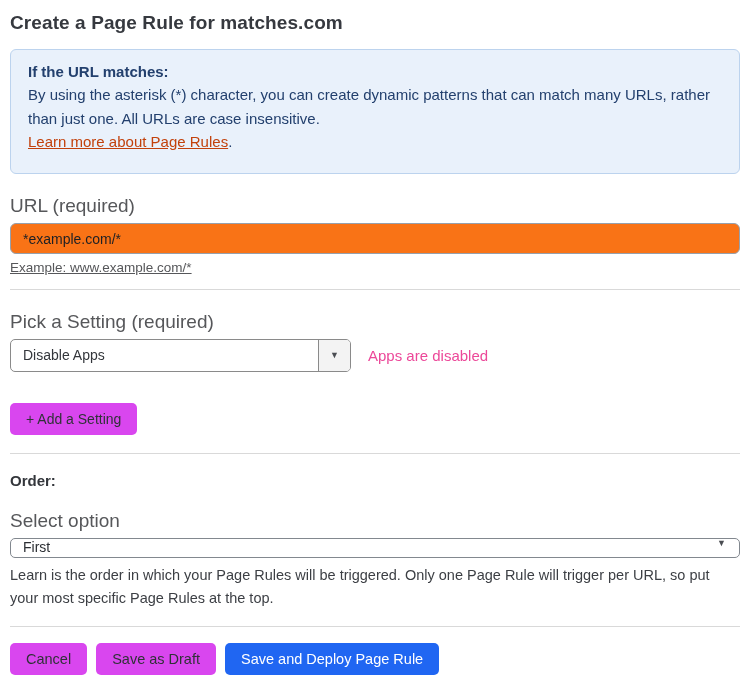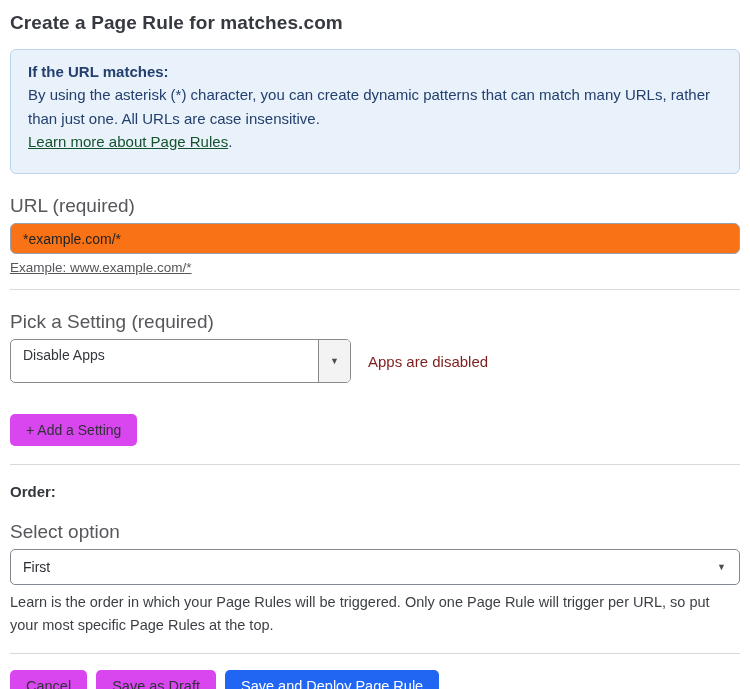--- a/index.html
+++ b/index.html
@@ -25,21 +25,21 @@
     background: #e9f1fb;
     border: 1px solid #bcd3ee;
     border-radius: 6px;
     padding: 10px 17px 20px 17px;
     font-size: 15px;
     line-height: 1.55;
     color: #23406e;
   }
   .info-box .info-heading { font-weight: bold; }
   .info-box .info-link {
-    color: #14532d;
+    color: #c2410c;
     text-decoration: underline;
     cursor: pointer;
   }
   .info-box .info-link-suffix { color: #23406e; }
 
   .field-label {
     font-size: 19px;
     color: #56575a;
     margin-top: 21px;
     margin-bottom: 6px;
@@ -83,21 +83,21 @@
 
   .setting-row {
     display: flex;
     align-items: center;
     gap: 17px;
   }
 
   .split-select {
     display: flex;
     width: 341px;
-    height: 44px;
+    height: 33px;
     background: #ffffff;
     border: 1px solid #8a8a8a;
     border-radius: 5px;
     cursor: pointer;
     overflow: hidden;
   }
   .split-select .select-value {
     flex: 1;
     font-size: 14px;
     color: #33363b;
@@ -112,42 +112,42 @@
     display: flex;
     align-items: center;
     justify-content: center;
   }
   .caret {
     font-size: 9px;
     color: #4a4d52;
     line-height: 1;
   }
 
-  .status-text { font-size: 15px; color: #7f1d1d; }
+  .status-text { font-size: 15px; color: #ec4899; }
 
   .btn {
     display: inline-block;
     border: none;
     border-radius: 5px;
     height: 32px;
     padding: 0 16px;
     font-family: "Liberation Sans", "DejaVu Sans", sans-serif;
     font-size: 14.5px;
     cursor: pointer;
   }
   .btn-gray { background: #d946ef; color: #2f3237; }
   .btn-blue { background: #2066f2; color: #ffffff; }
 
   .add-setting-btn { margin-top: 31px; font-size: 14px; }
 
   .wide-select {
     display: flex;
-    align-items: center;
+    align-items: flex-start;
     width: 100%;
-    height: 36px;
+    height: 20px;
     background: #ffffff;
     border: 1px solid #82888f;
     border-radius: 5px;
     cursor: pointer;
   }
   .wide-select .select-value {
     flex: 1;
     font-size: 14px;
     color: #2b2e33;
     padding: 0 12px;

